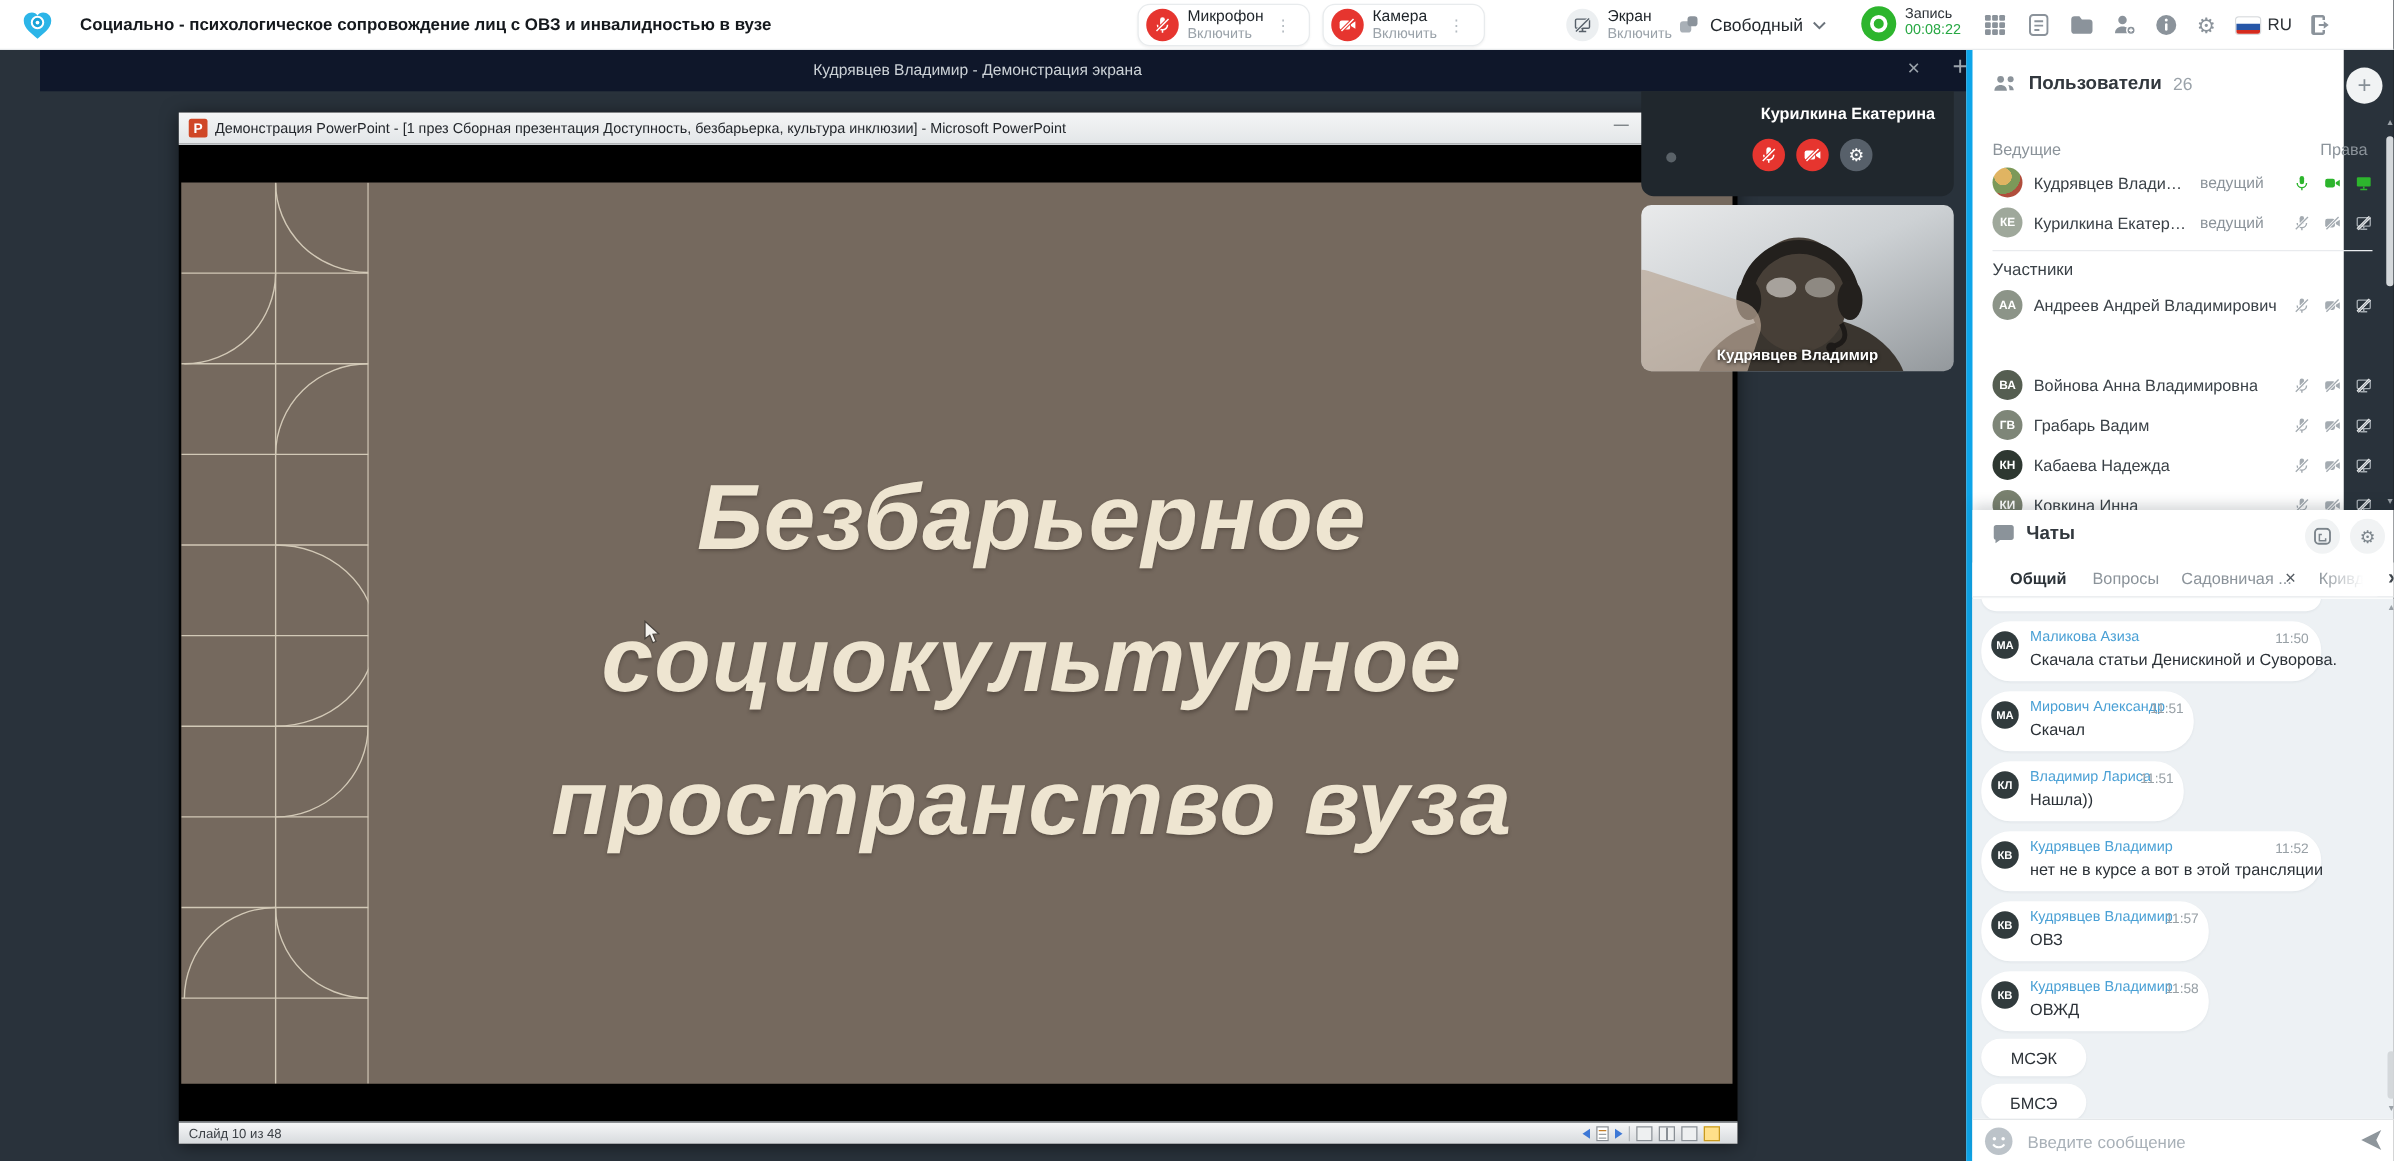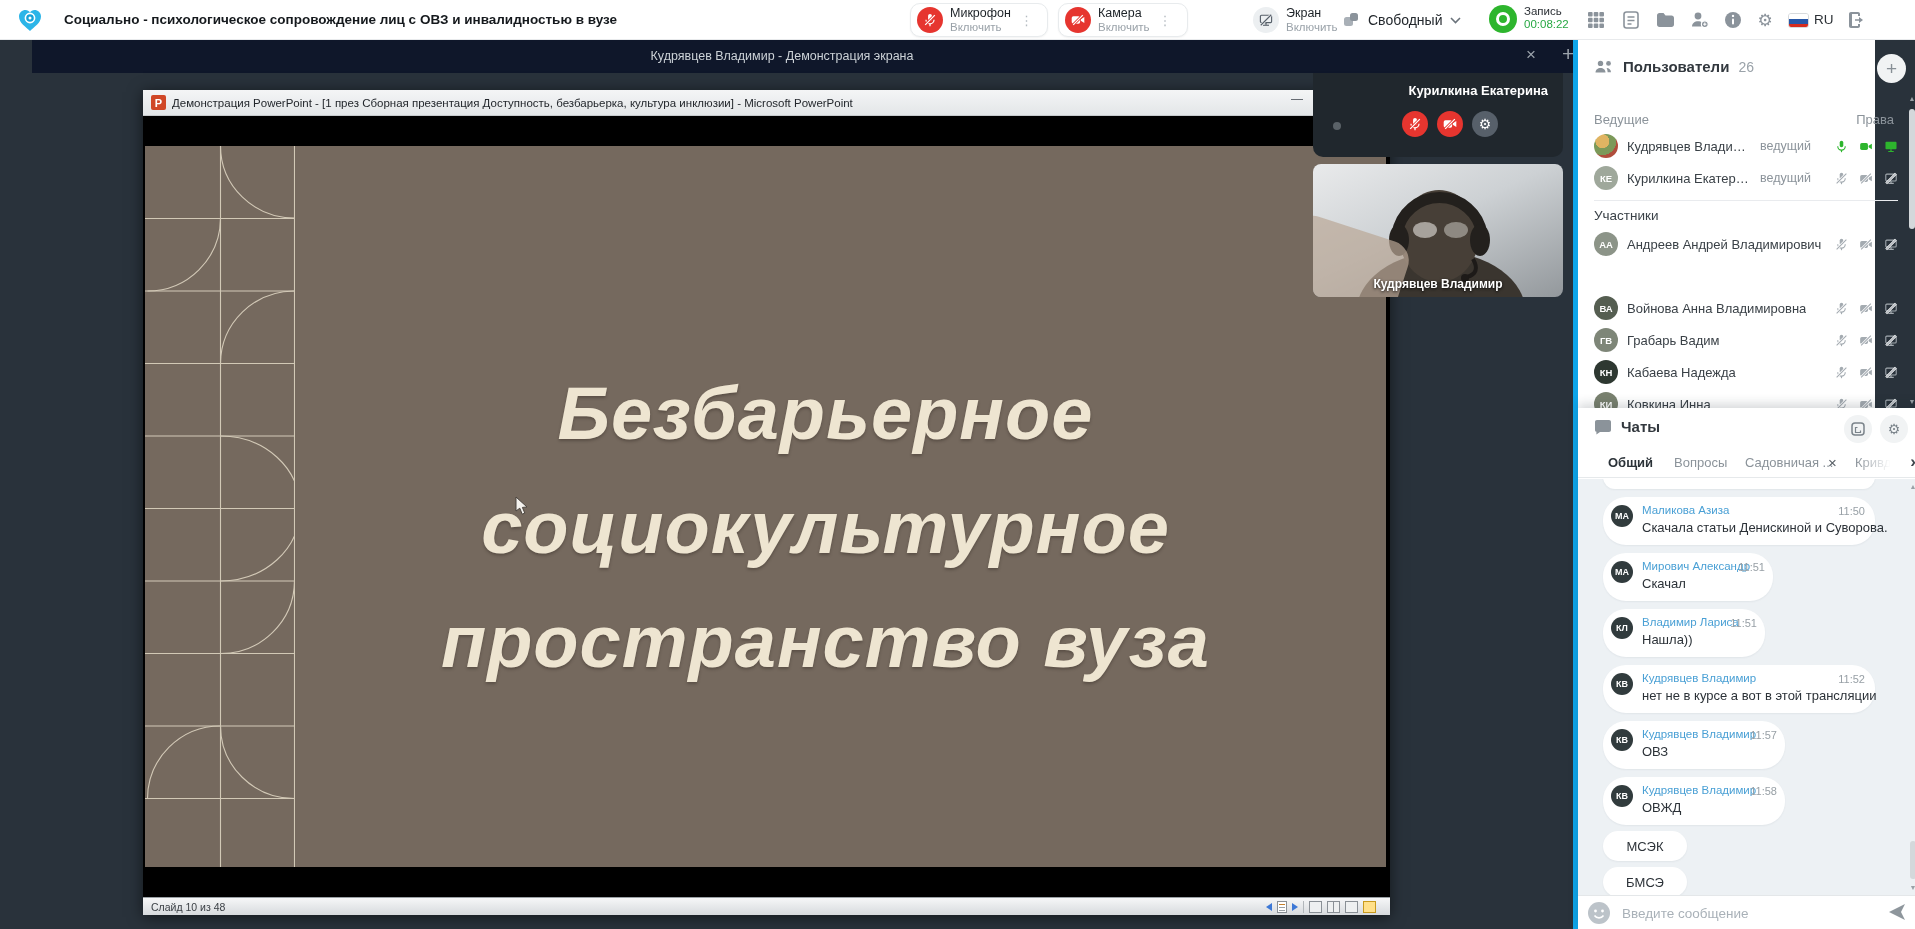--- a/index.html
+++ b/index.html
@@ -100,21 +100,21 @@
   #chat-header{position:absolute;left:16px;top:10px;display:flex;align-items:center;gap:9px;}
   #chat-title{font-size:15px;font-weight:700;color:#32383e;}
   .chat-hbtn{position:absolute;top:7px;width:28px;height:28px;border-radius:50%;background:#f1f3f4;color:#7b848b;display:flex;align-items:center;justify-content:center;font-size:14px;}
   #chat-tabs{position:absolute;left:0;top:42px;width:342px;height:28px;border-bottom:1px solid #e6e9eb;background:#fff;}
   .tab{position:absolute;top:5px;font-size:13px;color:#8b939a;white-space:nowrap;}
   .tab.active{color:#2b3238;font-weight:700;}
   #tab-close{position:absolute;left:250px;top:4px;font-size:15px;color:#555c63;}
   #tab-fade{position:absolute;right:18px;top:0;width:46px;height:27px;background:linear-gradient(90deg,rgba(255,255,255,0),#fff 75%);}
   #tab-more{position:absolute;right:4px;top:2px;font-size:17px;font-weight:700;color:#3f464d;}
   #chat-msgs{position:absolute;left:0;top:71px;width:342px;height:416px;background:#edf1f4;overflow:hidden;}
-  .bubble{position:absolute;left:25px;background:#fff;border-radius:23px;box-shadow:0 1px 2px rgba(40,50,60,.06);}
+  .bubble{position:absolute;left:7px;background:#fff;border-radius:23px;box-shadow:0 1px 2px rgba(40,50,60,.06);}
   .b-avatar{position:absolute;left:8px;top:8px;width:22px;height:22px;border-radius:50%;background:#313b3d;color:#fff;font-size:9px;font-weight:700;display:flex;align-items:center;justify-content:center;}
   .b-name{position:absolute;left:39px;top:7px;font-size:11.5px;color:#4aa0d5;white-space:nowrap;}
   .b-time{position:absolute;top:8px;font-size:11px;color:#98a0a6;}
   .b-text{position:absolute;left:39px;top:23px;font-size:13px;color:#2c3238;white-space:nowrap;}
   .b-solo{width:100%;text-align:center;font-size:13px;color:#2c3238;position:absolute;top:8px;}
   #chat-input-bar{position:absolute;left:0;top:487px;width:342px;height:34px;background:#fff;border-top:1px solid #e4e7e9;}
   #emoji-btn{position:absolute;left:9px;top:5px;}
   #chat-input{position:absolute;left:42px;top:4px;width:240px;height:26px;border:none;outline:none;font-size:13.5px;color:#2c3238;font-family:"Liberation Sans",sans-serif;}
   #chat-input::placeholder{color:#a9b1b8;}
   #send-btn{position:absolute;right:12px;top:5px;color:#8e969c;}

